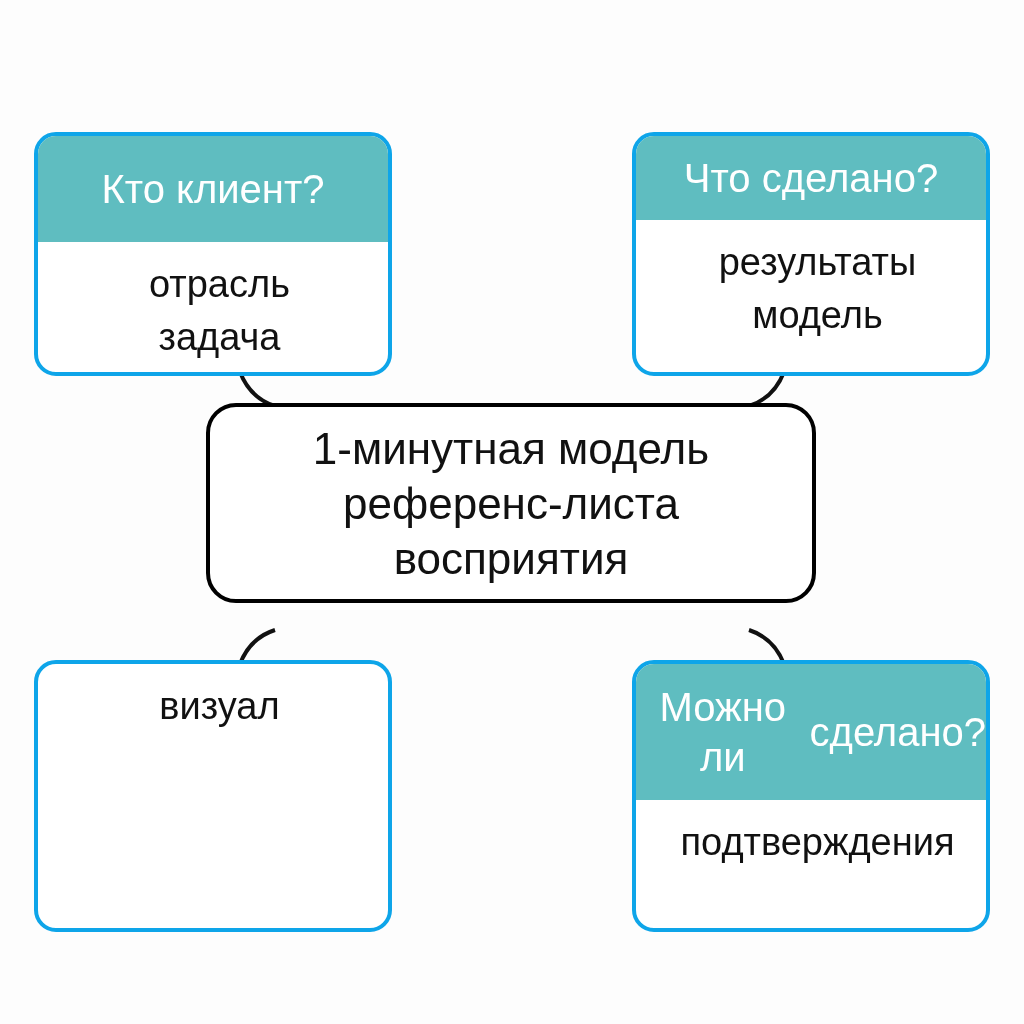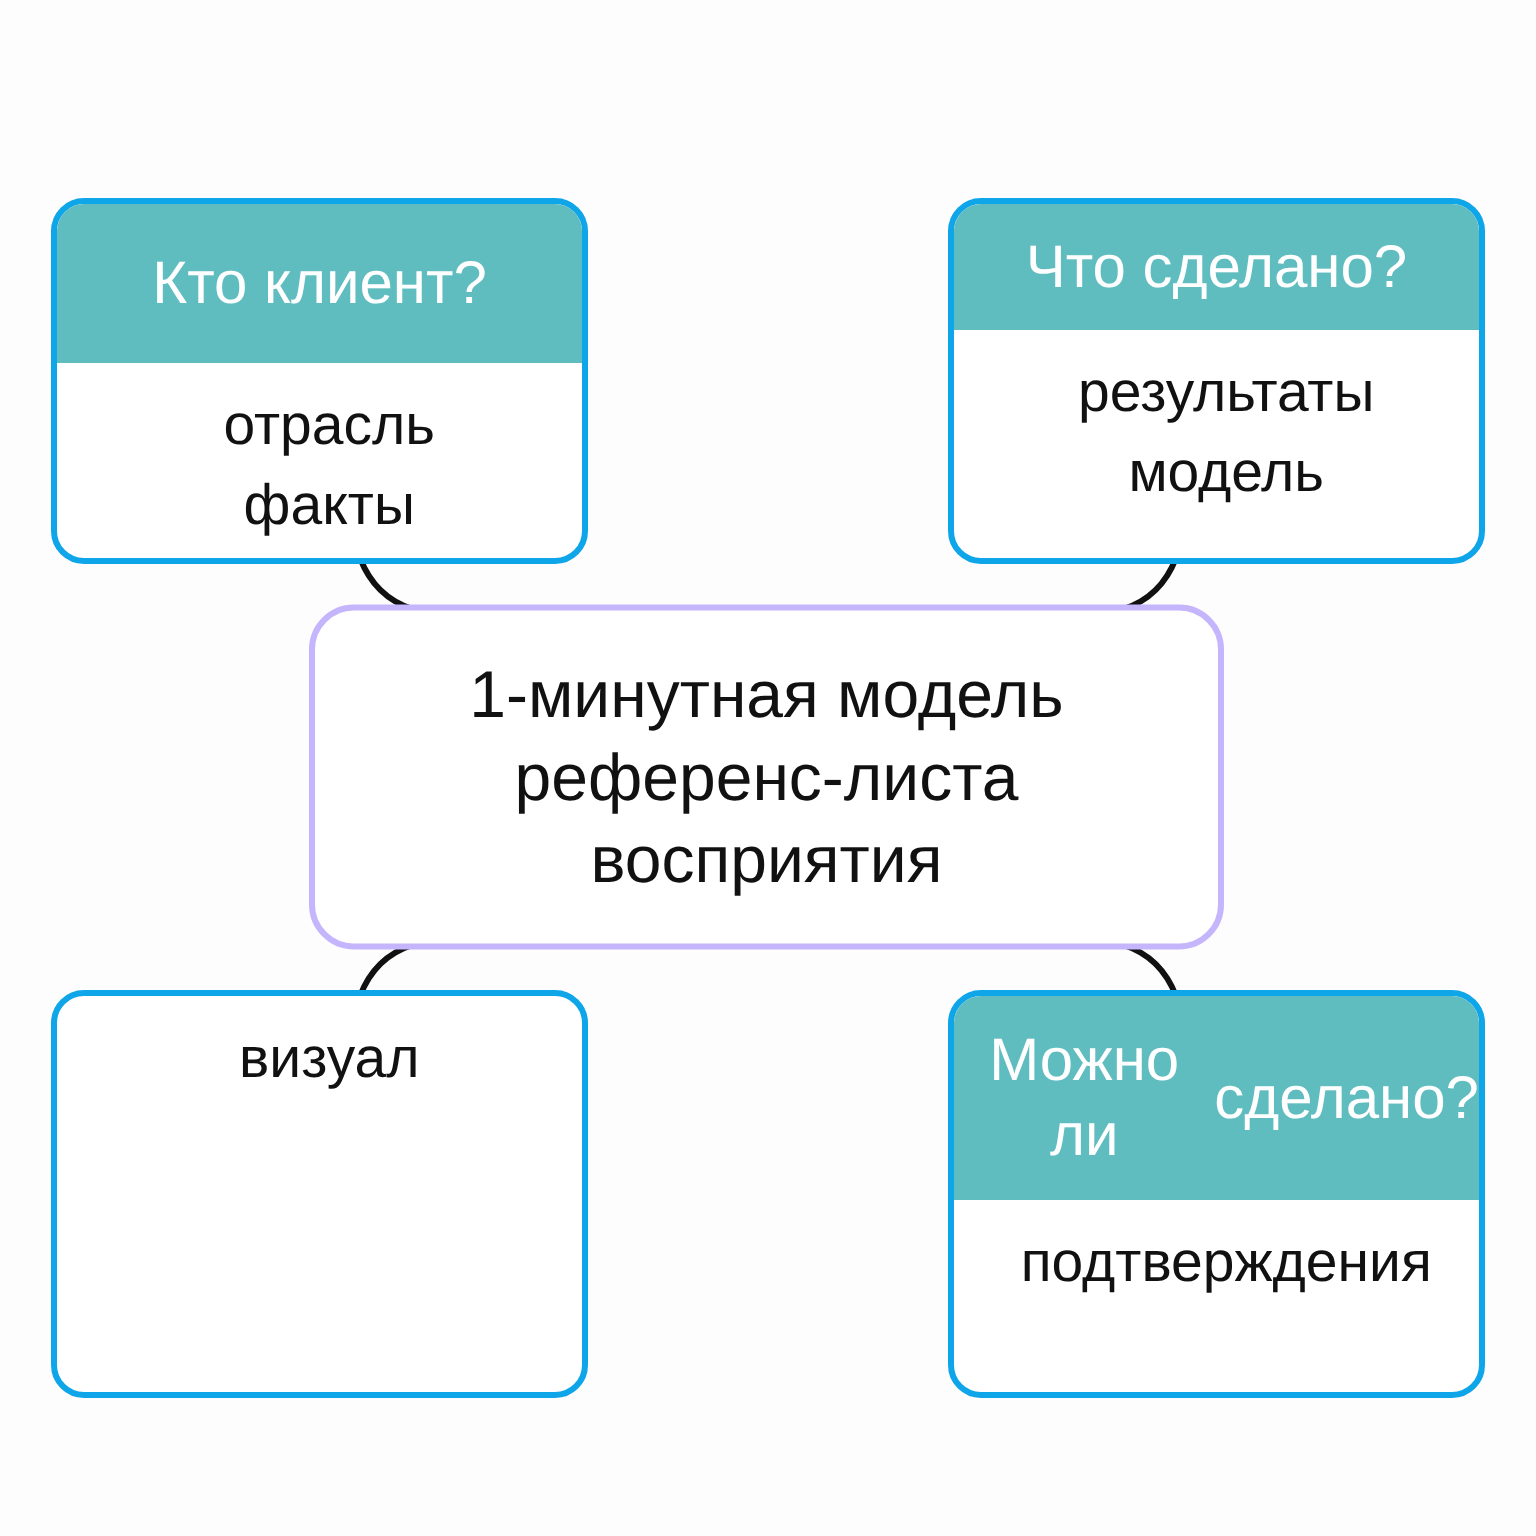--- a/index.html
+++ b/index.html
@@ -1,40 +1,40 @@
 <!DOCTYPE html>
 <html><head>
 <meta charset="utf-8">
 <style>
   html,body{margin:0;padding:0;background:#fdfdfd;}
   body{width:1024px;height:1024px;position:relative;overflow:hidden;font-family:"Liberation Sans", "DejaVu Sans", sans-serif;}
   .box{position:absolute;border:4px solid #0ea5e9;border-radius:22px;background:#fff;box-sizing:border-box;overflow:hidden;}
   .hdr{background:#5fbdc0;color:#fff;font-weight:500;font-size:40px;text-align:center;display:flex;align-items:center;justify-content:center;line-height:1.25;box-sizing:border-box;}
   .body{color:#111;font-size:38px;font-weight:500;text-align:center;line-height:1.4;padding-top:16px;padding-left:13px;}
-  .center{position:absolute;left:206px;top:403px;width:610px;height:230px;border:4px solid #c4b5fd;border-radius:30px;background:#fff;box-sizing:border-box;display:flex;align-items:center;justify-content:center;text-align:center;font-size:44px;font-weight:500;line-height:1.25;color:#111;}
+  .center{position:absolute;left:206px;top:403px;width:610px;height:200px;border:4px solid #000000;border-radius:30px;background:#fff;box-sizing:border-box;display:flex;align-items:center;justify-content:center;text-align:center;font-size:44px;font-weight:500;line-height:1.25;color:#111;}
   svg.conn{position:absolute;left:0;top:0;}
   .line{display:block;}
 </style>
 </head>
 <body>
 
 <svg class="conn" width="1024" height="1024">
   <path d="M240 372 Q250 398 275 406" fill="none" stroke="#111" stroke-width="4"></path>
   <path d="M784 372 Q774 398 749 406" fill="none" stroke="#111" stroke-width="4"></path>
   <path d="M240 664 Q250 638 275 630" fill="none" stroke="#111" stroke-width="4"></path>
   <path d="M784 664 Q774 638 749 630" fill="none" stroke="#111" stroke-width="4"></path>
 </svg>
 
 <div class="box" style="left:34px;top:132px;width:358px;height:244px;">
   <div class="hdr" style="height:106px;">
     <span>Кто клиент?</span>
   </div>
   <div class="body">
     <span class="line">отрасль</span>
-    <span class="line">факты</span>
+    <span class="line">задача</span>
   </div>
 </div>
 
 <div class="box" style="left:632px;top:132px;width:358px;height:244px;">
   <div class="hdr" style="height:84px;">
     <span>Что сделано?</span>
   </div>
   <div class="body">
     <span class="line">результаты</span>
     <span class="line">модель</span>

